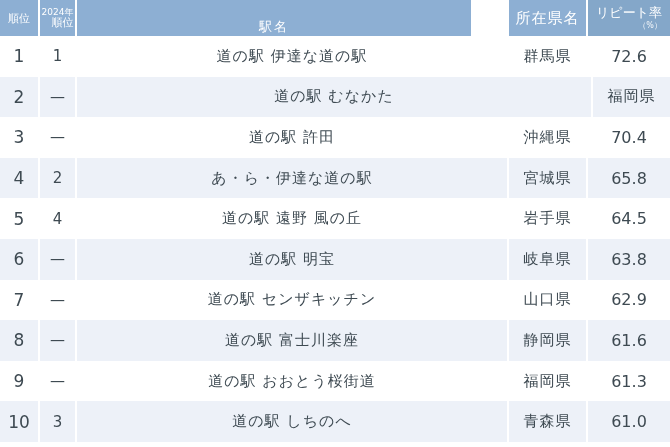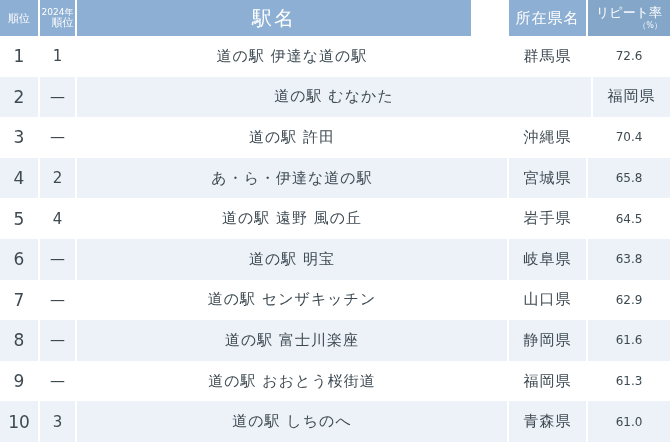--- a/index.html
+++ b/index.html
@@ -25,33 +25,33 @@
   .c-pref{width:79px;}
   .c-rate{width:84px;}
   
   .hdr{display:flex;height:36px;flex:none;}
   .hdr .cell{background:#8dafd3;color:#ffffff;}
   .hdr .c-rate{background:#84a7c9;}
   .hdr .c-rank{font-size:11px;}
   .hdr .stack{display:flex;flex-direction:column;align-items:flex-end;line-height:1.15;}
   .hdr .c-prev .top{font-size:9px;}
   .hdr .c-prev .bot{font-size:11px;}
-  .hdr .c-name{font-size:20px;letter-spacing:2px;}
+  .hdr .c-name{font-size:13px;letter-spacing:2px;align-items:flex-end;}
   .hdr .c-pref{font-size:15px;letter-spacing:1px;margin-left:36px;}
   .hdr .c-rate .top{font-size:13px;}
   .hdr .c-rate .bot{font-size:8px;opacity:.9;}
   
   .rows{display:flex;flex-direction:column;flex:1;}
   .row{display:flex;flex:1;background:#ffffff;}
   .row.alt{background:#edf1f8;}
   .row .c-rank{font-size:17px;}
   .row .c-prev{font-size:15px;}
   .row .c-name{font-size:15px;letter-spacing:1px;}
   .row .c-pref{font-size:15px;letter-spacing:1px;}
-  .row .c-rate{font-size:12px;}
+  .row .c-rate{font-size:16px;}
   .footer-strip{height:5px;background:#ffffff;}
 </style>
 </head>
 <body>
 
 <div class="page">
   <div class="tbl">
 
     <div class="hdr">
       <div class="cell c-rank">

